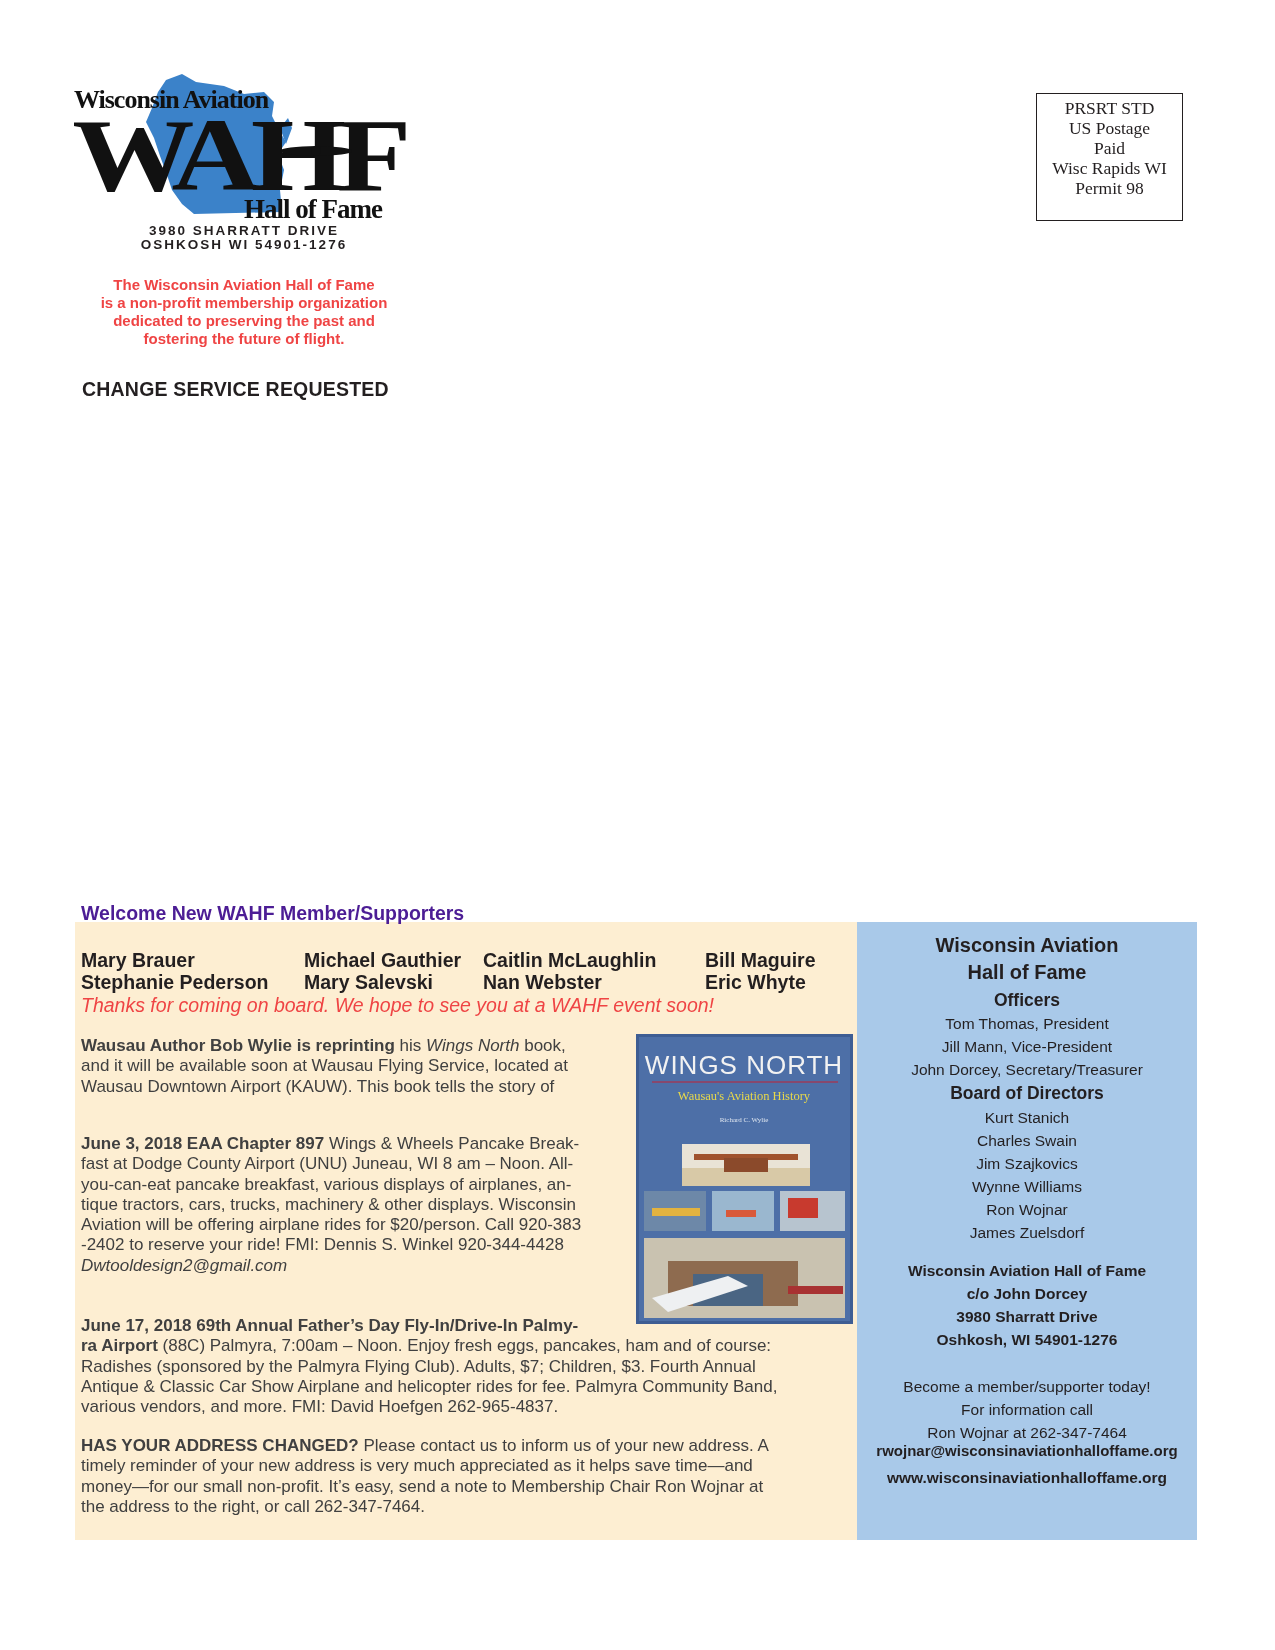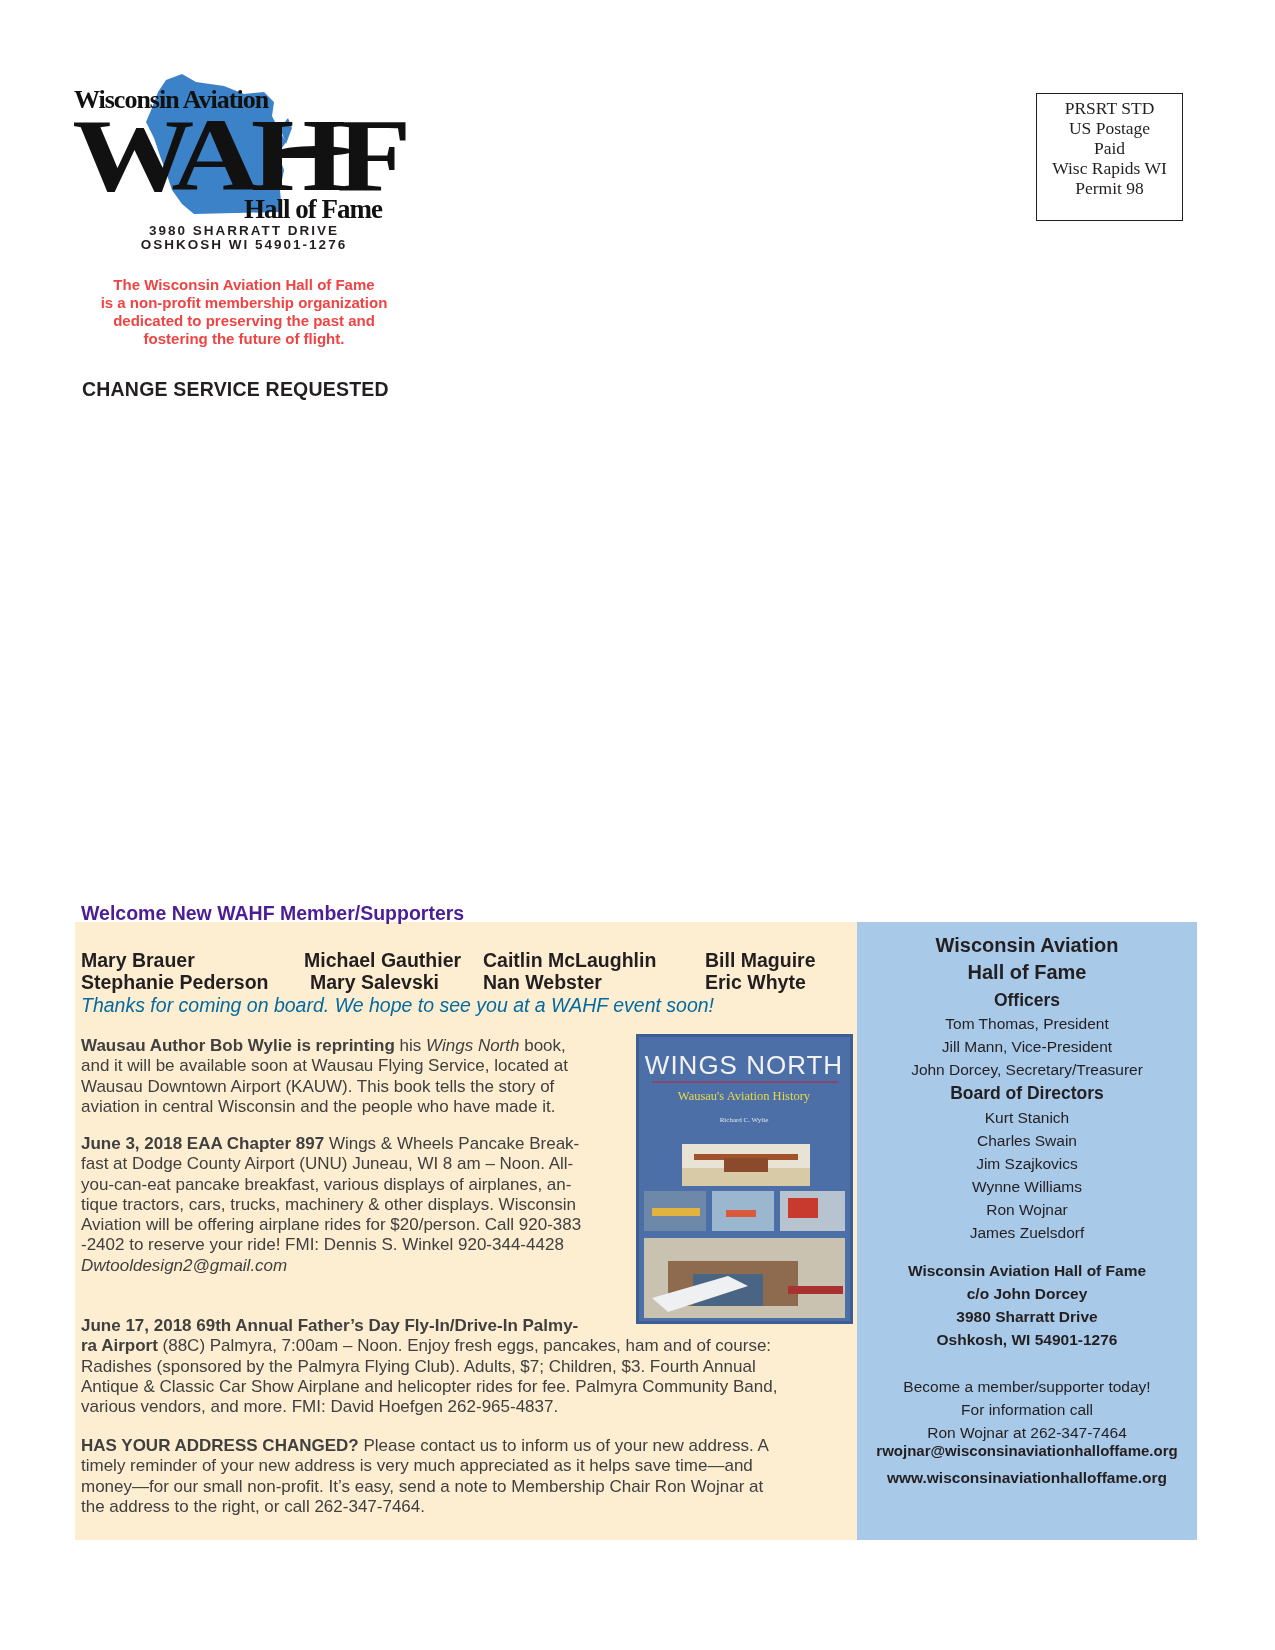--- a/index.html
+++ b/index.html
@@ -39,21 +39,21 @@
   #blue-panel {
     left: 857px; top: 922px; width: 340px; height: 618px; background: #a9c9e9;
   }
 
   .welcome-title {
     left: 81px; top: 902px; color: #4c1d95; font-weight: bold; font-size: 19.5px;
   }
   .member-row { position: absolute; left: 81px; font-size: 19.5px; line-height: 22px; color: #231f20; }
   .member-row span { position: absolute; white-space: nowrap; font-weight: bold; }
   .thanks {
-    left: 81px; top: 994px; font-style: italic; font-size: 19.5px; color: #0369a1; white-space: nowrap;
+    left: 81px; top: 994px; font-style: italic; font-size: 19.5px; color: #ef4444; white-space: nowrap;
   }
 
   .body-p {
     position: absolute; left: 81px; font-size: 17px; line-height: 20.3px; color: #404040;
   }
   .body-p b { font-weight: bold; }
 
   #book-cover {
     left: 636px; top: 1034px; width: 217px; height: 290px;
     background: #4d6fa7; box-sizing: border-box; border: 2px solid #3e5d93;
@@ -112,31 +112,30 @@
 <div class="abs welcome-title">Welcome New WAHF Member/Supporters</div>
 
 <div class="member-row" style="top:949px;">
   <span style="left:0px;">Mary Brauer</span>
   <span style="left:223px;">Michael Gauthier</span>
   <span style="left:402px;">Caitlin McLaughlin</span>
   <span style="left:624px;">Bill Maguire</span>
 </div>
 <div class="member-row" style="top:971px;">
   <span style="left:0px;">Stephanie Pederson</span>
-  <span style="left:223px;margin-left:6px;">Mary Salevski</span>
+  <span style="left:223px;">Mary Salevski</span>
   <span style="left:402px;">Nan Webster</span>
   <span style="left:624px;">Eric Whyte</span>
 </div>
 <div class="abs thanks">Thanks for coming on board. We hope to see you at a WAHF event soon!</div>
 
 <div class="body-p" style="top:1036px; width:560px;">
   <div><b>Wausau Author Bob Wylie is reprinting</b><span> his </span><i>Wings North</i><span> book,</span></div>
   <div>and it will be available soon at Wausau Flying Service, located at</div>
   <div>Wausau Downtown Airport (KAUW). This book tells the story of</div>
-  <div>aviation in central Wisconsin and the people who have made it.</div>
 </div>
 
 <div id="book-cover" class="abs">
   <svg viewBox="0 0 213 286" preserveAspectRatio="none">
     <rect x="0" y="0" width="213" height="286" fill="#4d6fa7"></rect>
     <text x="106" y="38" text-anchor="middle" font-family="Liberation Sans, sans-serif" font-size="26" fill="#f2f2f2" letter-spacing="1">WINGS NORTH</text>
     <line x1="14" y1="46" x2="200" y2="46" stroke="#9b3b5a" stroke-width="1.5"></line>
     <text x="106" y="64" text-anchor="middle" font-family="Liberation Serif, serif" font-size="12.5" fill="#e8d94a">Wausau's Aviation History</text>
     <text x="106" y="86" text-anchor="middle" font-family="Liberation Serif, serif" font-size="7" fill="#dfe6f0">Richard C. Wylie</text>
 

